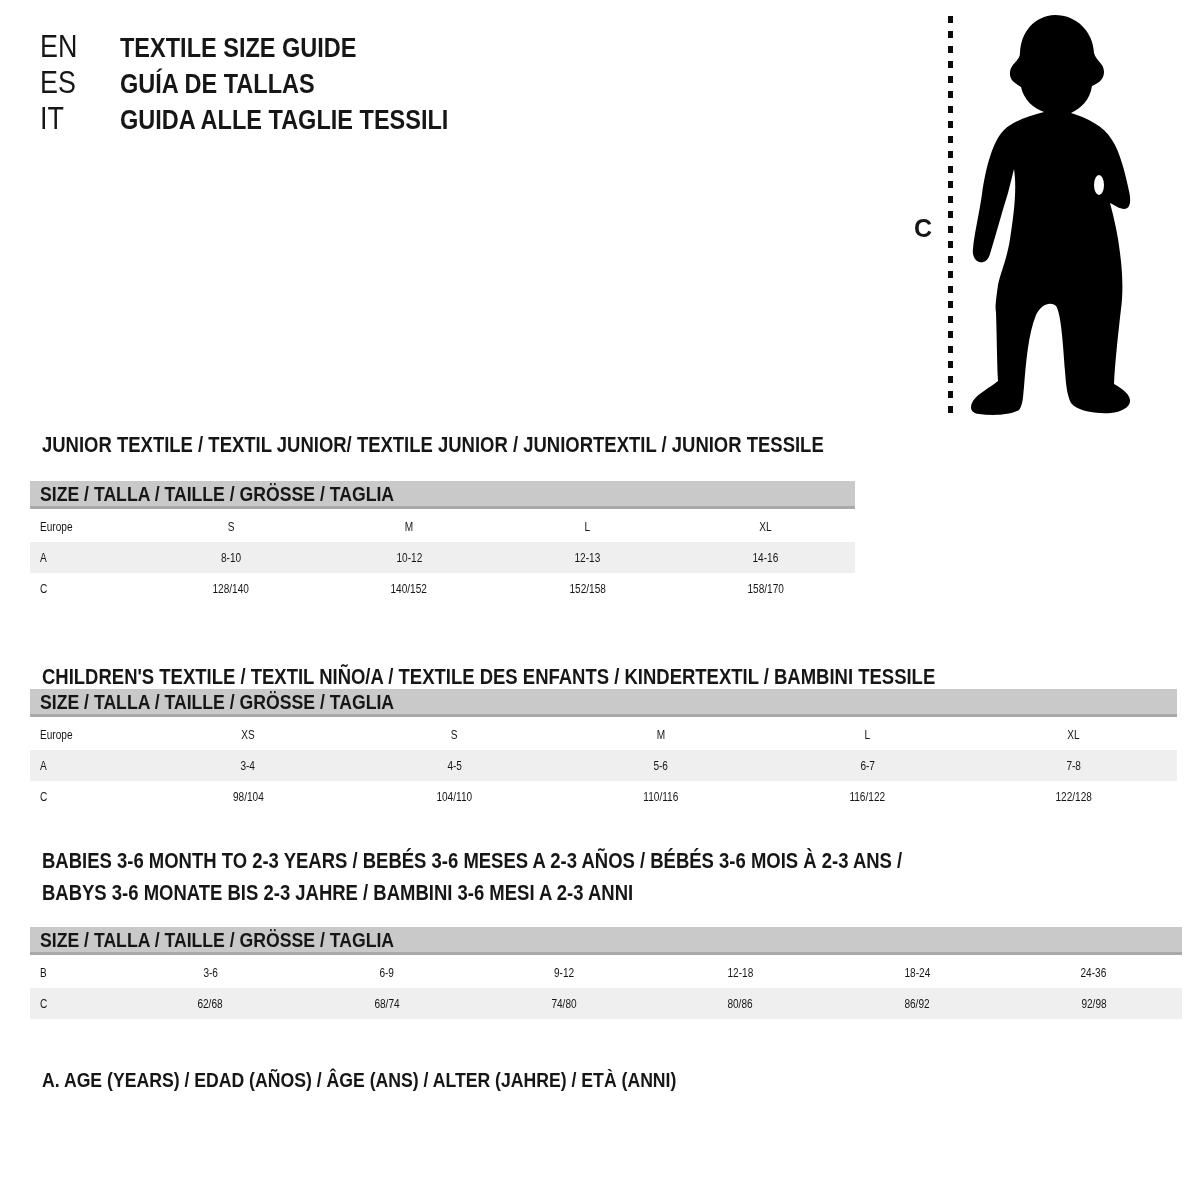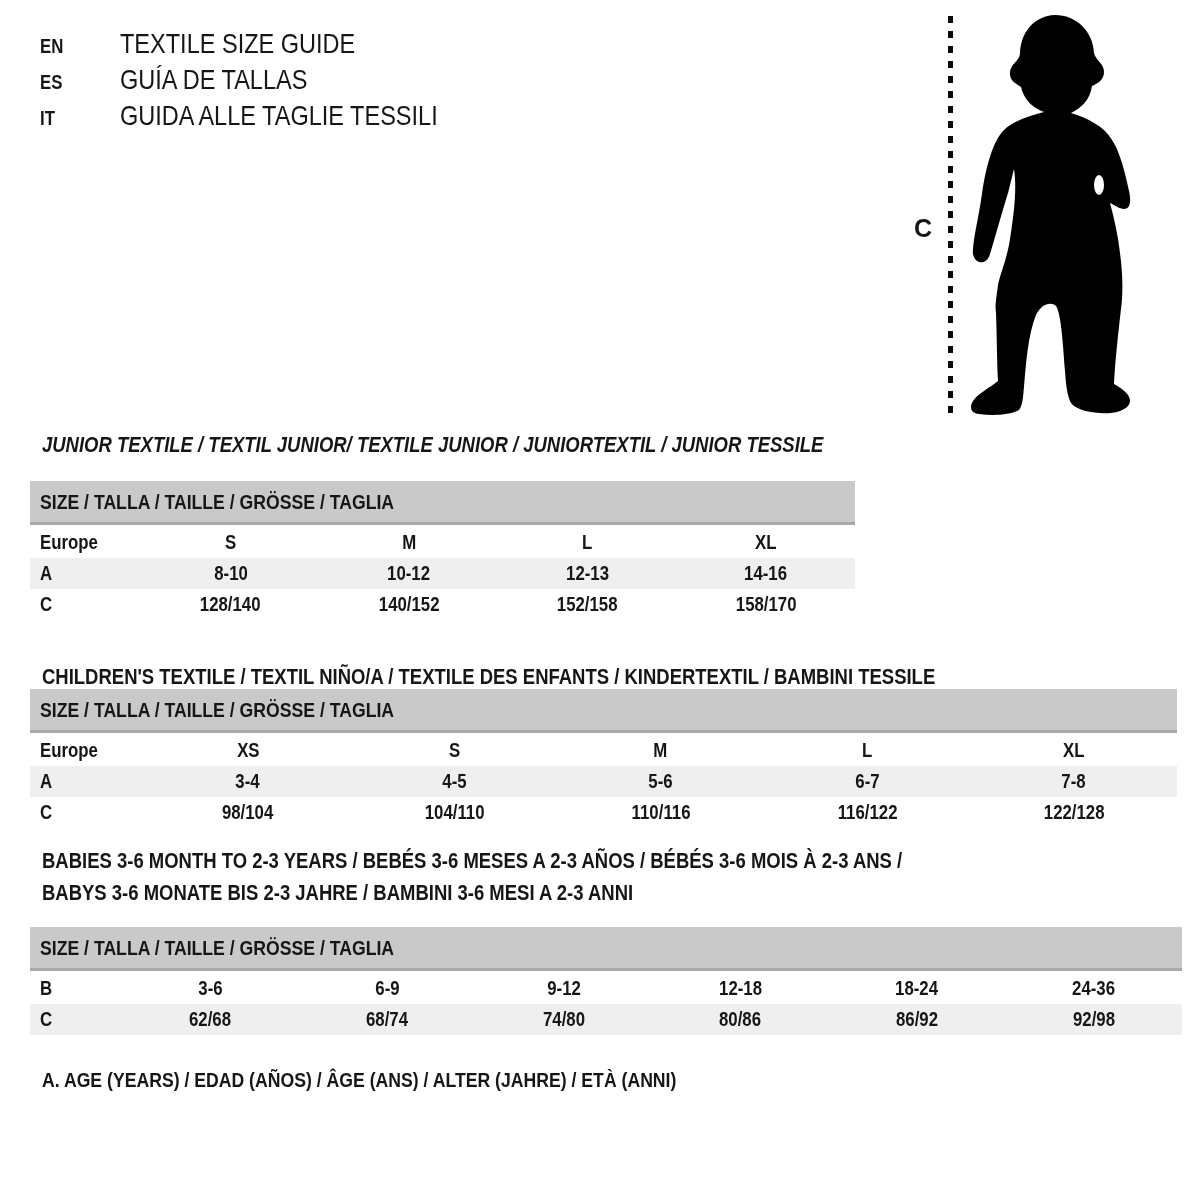--- a/index.html
+++ b/index.html
@@ -12,50 +12,50 @@
   }
   .page { position: relative; width: 1200px; height: 1200px; overflow: hidden; background: #fff; }
 
   
   .cond   { display: inline-block; transform: scaleX(0.84); transform-origin: 50% 50%; white-space: nowrap; }
   .cond-l { display: inline-block; transform: scaleX(0.84); transform-origin: 0 50%;   white-space: nowrap; }
 
   
   .lang-list { position: absolute; left: 40px; top: 28px; }
   .lang-row  { display: flex; align-items: baseline; height: 36px; }
-  .lang-code { width: 80px; font-size: 20px; font-weight: 700; }
-  .lang-label{ font-size: 28px; font-weight: 400; }
+  .lang-code { width: 80px; font-size: 32px; font-weight: 400; }
+  .lang-label{ font-size: 28px; font-weight: 700; }
 
   
   .measure-line {
     position: absolute; left: 948px; top: 16px; width: 5px; height: 400px;
     background: repeating-linear-gradient(to bottom, #0a0a0a 0 7px, transparent 7px 15px);
   }
   .measure-label { position: absolute; left: 914px; top: 214px; font-size: 25px; font-weight: 700; }
   .baby-svg { position: absolute; left: 963px; top: 13px; width: 172px; height: 405px; }
 
   
   .sec-title { position: absolute; font-size: 22px; font-weight: 700; line-height: 24px; }
-  .st1  { left: 42px; top: 433px; font-style: italic; }
+  .st1  { left: 42px; top: 433px; }
   .st2  { left: 42px; top: 642px; margin-top: 23px; }
   .st3a { left: 42px; top: 849px; }
   .st3b { left: 42px; top: 881px; text-align: center; }
 
   
   .size-table { position: absolute; left: 30px; }
   .t1 { top: 481px; width: 825px; }
   .t2 { top: 689px; width: 1147px; }
   .t3 { top: 927px; width: 1152px; }
   .size-head {
-    height: 44px; background: #c9c9c9; border-bottom: 3px solid #a9a9a9;
+    height: 28px; background: #c9c9c9; border-bottom: 3px solid #a9a9a9;
     display: flex; align-items: center; padding-left: 10px;
     font-size: 21px; font-weight: 700;
   }
   table.grid { width: 100%; border-collapse: collapse; table-layout: fixed; margin-top: 2px; }
-  table.grid td { height: 31px; font-size: 20px; font-weight: 700; text-align: center; padding: 0; overflow: hidden; }
+  table.grid td { height: 31px; font-size: 12px; font-weight: 400; text-align: center; padding: 0; overflow: hidden; }
   table.grid td.lbl { text-align: left; padding-left: 10px; }
   table.grid tr.alt { background: #efefef; }
 
   
   .footnotes { position: absolute; left: 42px; top: 1068px; }
   .footnote  { height: 33px; font-size: 21px; font-weight: 700; text-align: center; }
 </style>
 </head>
 <body>
 

